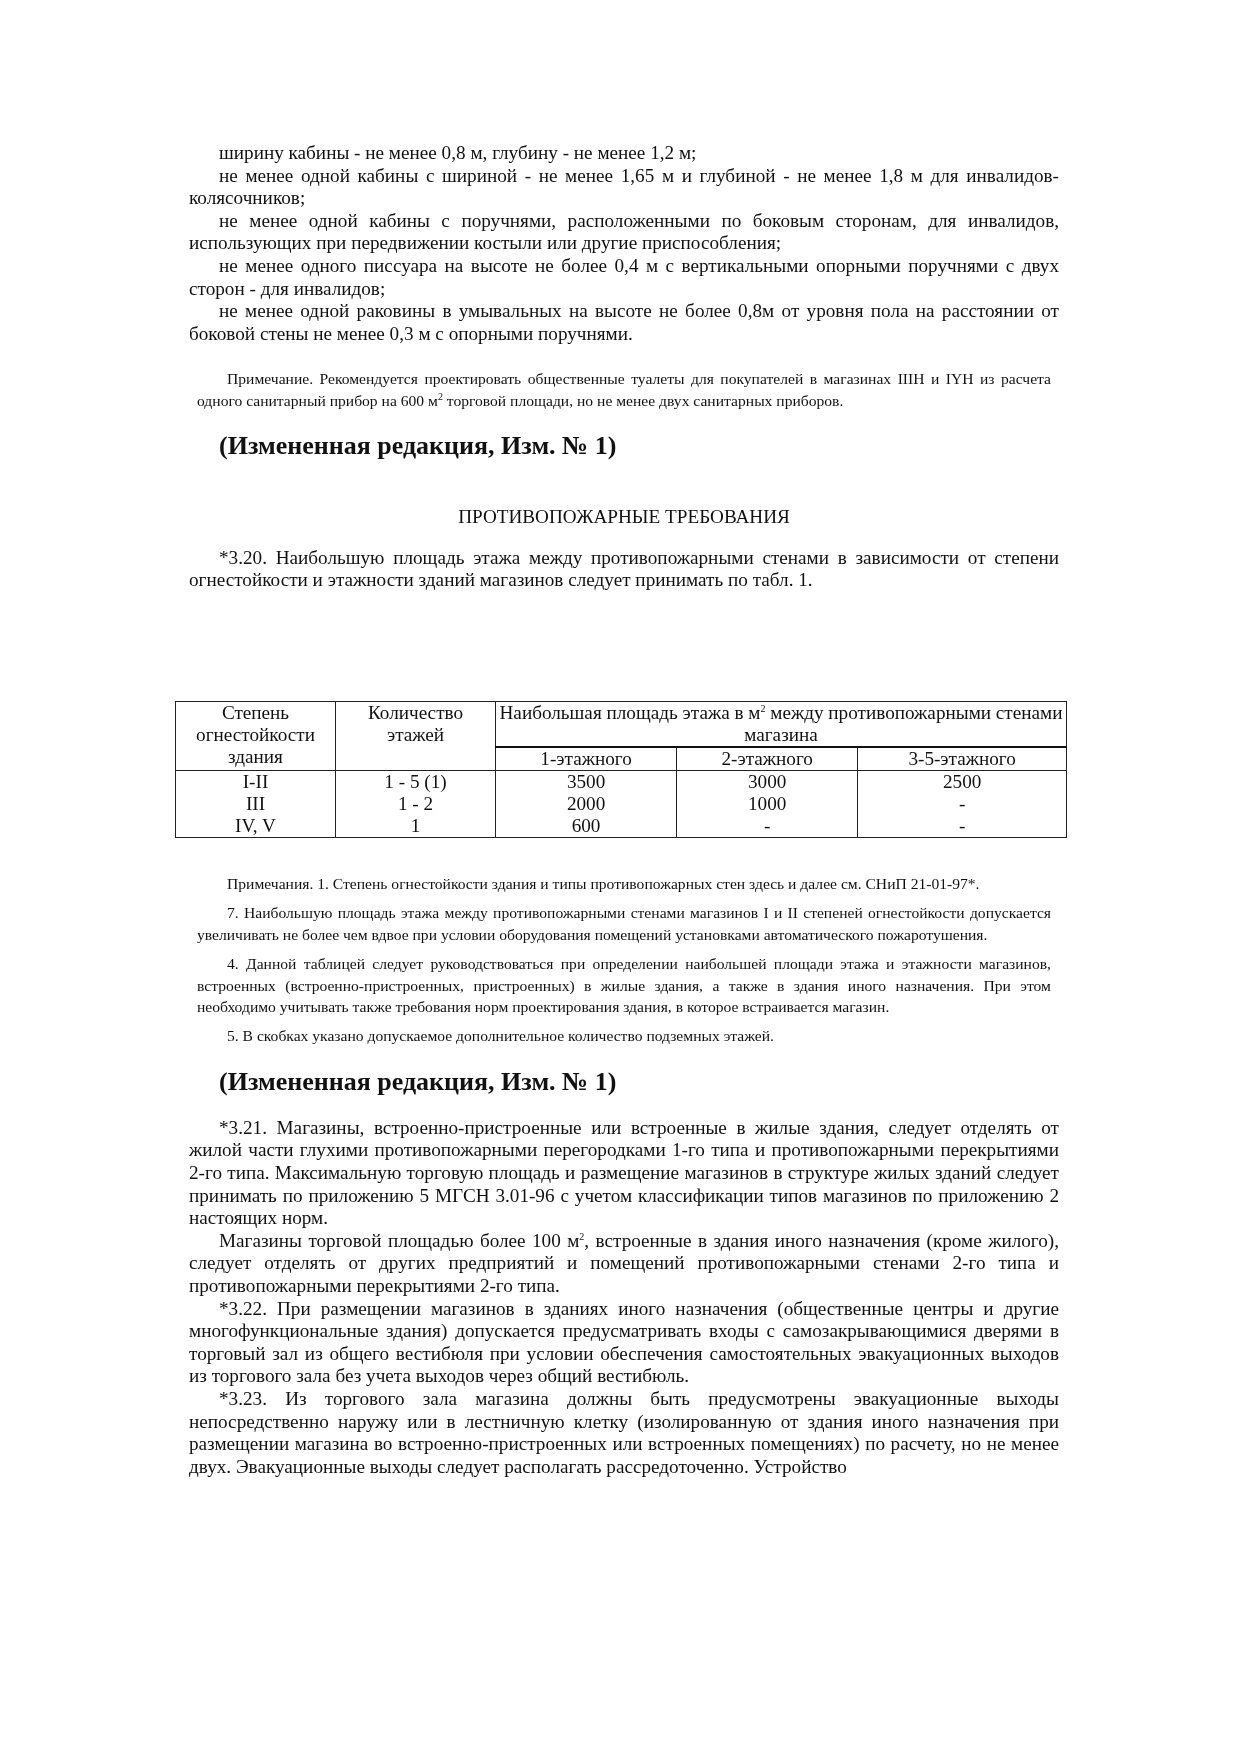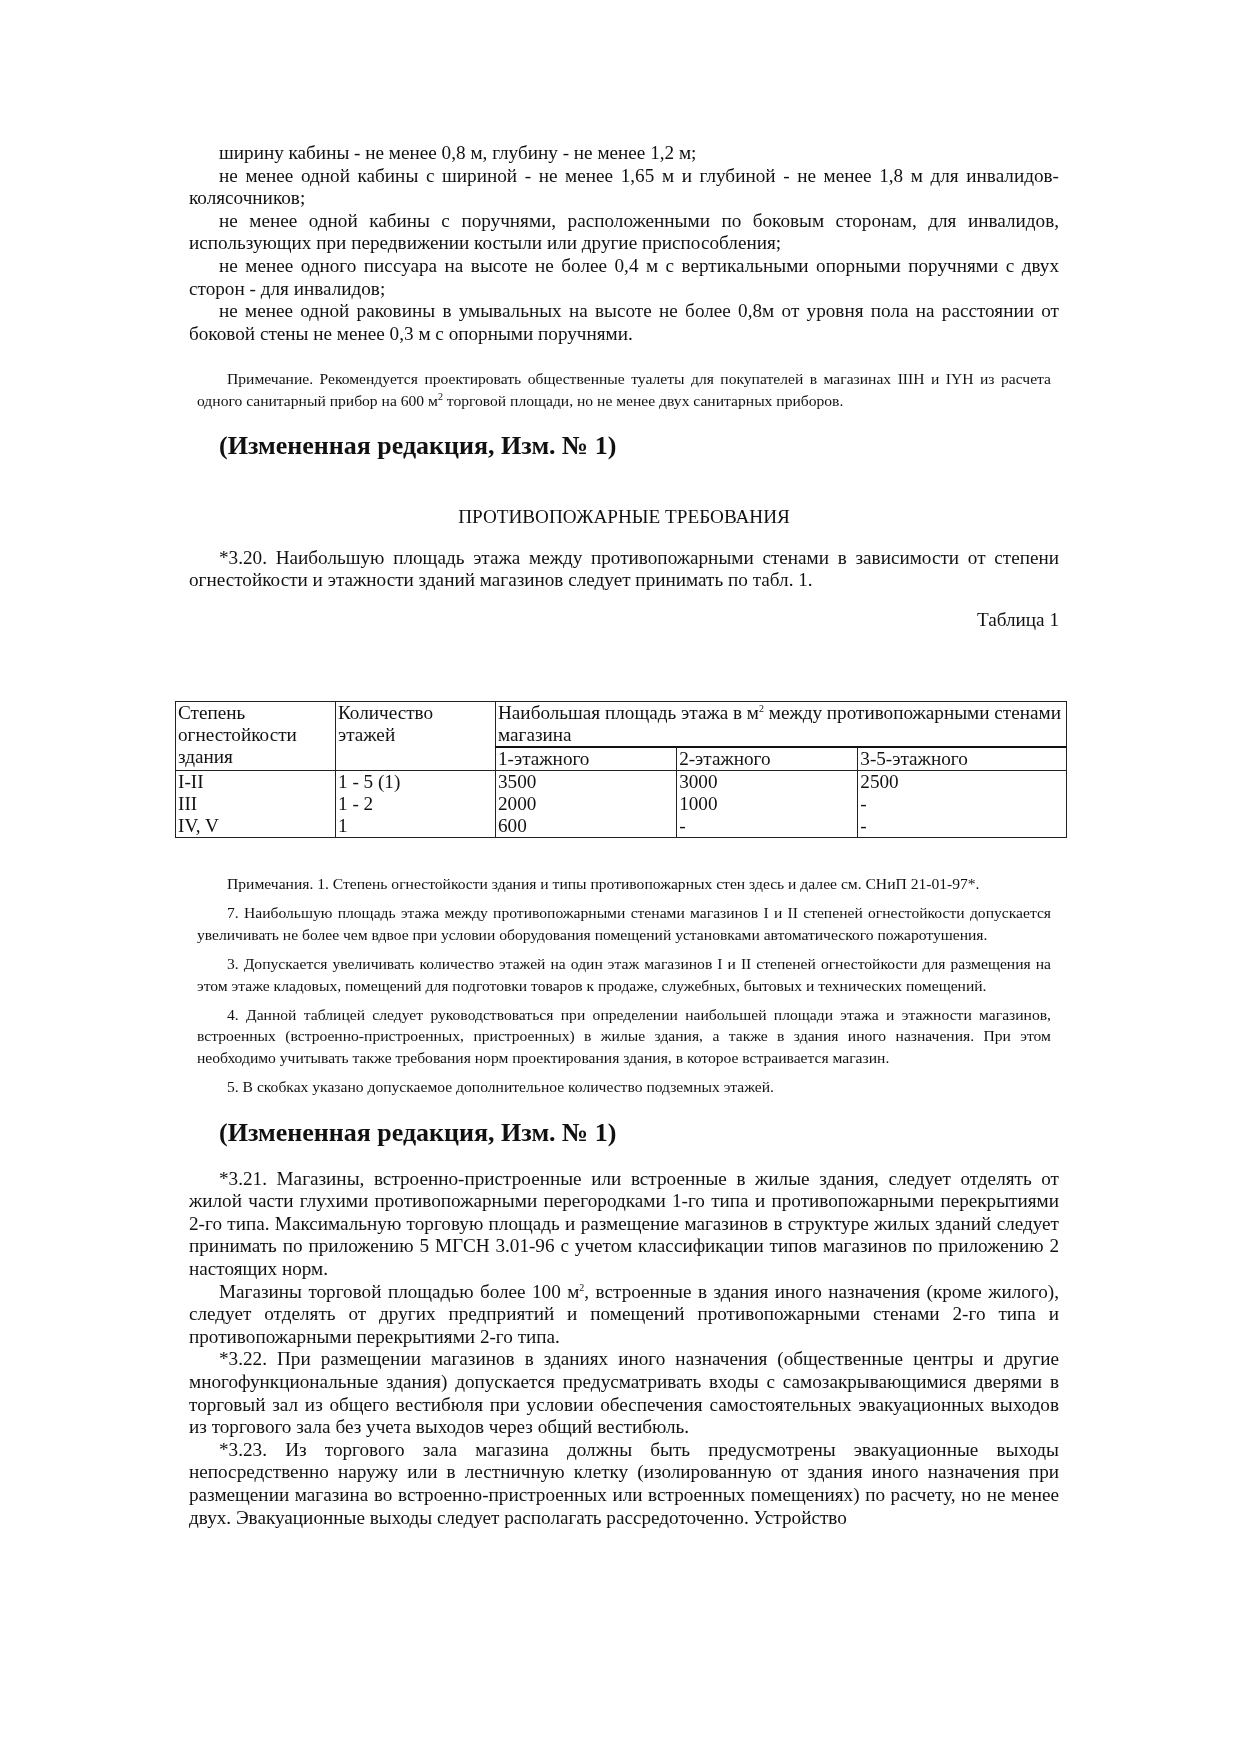--- a/index.html
+++ b/index.html
@@ -7,21 +7,21 @@
          font-family: "Liberation Serif", "DejaVu Serif", serif; color: #111; }
   .page { position: absolute; left: 189px; top: 142px; width: 870px; }
   .p { font-size: 19.2px; line-height: 22.6px; text-align: justify; text-indent: 30px; margin: 0; }
   .small { font-size: 15.6px; line-height: 21.4px; text-align: justify; text-indent: 30px; margin: 8px; }
   .bold { font-weight: bold; font-size: 26px; line-height: 22px; margin: 0; text-indent: 30px; }
   .center { text-align: center; text-indent: 0; }
   .right { text-align: right; text-indent: 0; }
   sup { font-size: 10px; vertical-align: super; line-height: 0; }
   table.t1 { position: absolute; left: 175px; top: 701px; width: 892px; border-collapse: collapse;
              font-size: 19.2px; line-height: 22px; }
-  table.t1 td { border-left: 1.5px solid #222; border-right: 1.5px solid #222; text-align: left; padding: 0 2px; vertical-align: top; margin-top: 37px; }
+  table.t1 td { border-left: 1.5px solid #222; border-right: 1.5px solid #222; text-align: center; padding: 0 2px; vertical-align: top; margin-top: 37px; }
   table.t1 tr.hdr1 td, table.t1 tr.hdr2 td { border-top: 1.5px solid #222; border-bottom: 1.5px solid #222; }
   table.t1 tr.hdr1 td.span3 { border-bottom: 2px solid #111; }
   table.t1 tr.last td { border-bottom: 1.5px solid #222; }
   table.t1 tr.body td { border-top: none; }
 </style>
 </head>
 <body>
 
 <div class="page">
   <p class="p">ширину кабины - не менее 0,8 м, глубину - не менее 1,2 м;</p>
@@ -31,21 +31,20 @@
   <p class="p">не менее одной раковины в умывальных на высоте не более 0,8м от уровня пола на расстоянии от боковой стены не менее 0,3 м с опорными поручнями.</p>
 
   <p class="small" style="margin-top:23px"><span>Примечание. Рекомендуется проектировать общественные туалеты для покупателей в магазинах IIIН и IYН из расчета одного санитарный прибор на 600 м</span><sup>2</sup><span> торговой площади, но не менее двух санитарных приборов.</span></p>
 
   <p class="bold" style="margin-top:24px">(Измененная редакция, Изм. № 1)</p>
 
   <p class="p center" style="margin-top:49px">ПРОТИВОПОЖАРНЫЕ ТРЕБОВАНИЯ</p>
 
   <p class="p" style="margin-top:18px">*3.20. Наибольшую площадь этажа между противопожарными стенами в зависимости от степени огнестойкости и этажности зданий магазинов следует принимать по табл. 1.</p>
 
-  <p class="p right" style="margin-top:17px">Таблица 1</p>
 </div>
 
 <table class="t1">
   <tbody>
       <tr class="hdr1">
     <td rowspan="2" style="width:155px; border-bottom:1.5px solid #222">Степень огнестойкости здания</td>
     <td rowspan="2" style="width:155px; border-bottom:1.5px solid #222">Количество этажей</td>
     <td colspan="3" class="span3"><span>Наибольшая площадь этажа в м</span><sup>2</sup><span> между противопожарными стенами магазина</span></td>
   </tr>
   <tr class="hdr2">
@@ -73,21 +72,20 @@
     <td>600</td>
     <td>-</td>
     <td>-</td>
   </tr>
 </tbody>
   </table>
 
 <div class="page" style="top:865px">
   <p class="small">Примечания. 1. Степень огнестойкости здания и типы противопожарных стен  здесь  и  далее  см. СНиП 21-01-97*.</p>
   <p class="small">7. Наибольшую площадь этажа между противопожарными стенами магазинов I и II степеней огнестойкости допускается увеличивать не более чем вдвое при условии оборудования помещений установками автоматического пожаротушения.</p>
-  <p class="small">3. Допускается увеличивать количество этажей на один этаж магазинов I и II степеней огнестойкости для размещения на этом этаже кладовых, помещений для подготовки товаров к продаже, служебных, бытовых и технических помещений.</p>
   <p class="small">4. Данной таблицей следует руководствоваться при определении наибольшей площади этажа и этажности магазинов,  встроенных (встроенно-пристроенных,  пристроенных) в жилые здания,  а также  в здания  иного  назначения.  При  этом  необходимо учитывать  также  требования  норм  проектирования здания,  в которое встраивается магазин.</p>
   <p class="small">5. В скобках указано допускаемое дополнительное количество подземных этажей.</p>
 
   <p class="bold" style="margin-top:24px">(Измененная редакция, Изм. № 1)</p>
 
   <p class="p" style="margin-top:24px">*3.21. Магазины, встроенно-пристроенные или встроенные в жилые здания, следует отделять от жилой части глухими противопожарными перегородками 1-го типа и противопожарными перекрытиями 2-го типа. Максимальную торговую площадь и размещение магазинов в структуре жилых зданий следует принимать по приложению 5 МГСН 3.01-96 с учетом классификации типов магазинов по приложению 2 настоящих норм.</p>
   <p class="p"><span>Магазины торговой площадью более 100 м</span><sup>2</sup><span>, встроенные в здания иного назначения (кроме жилого), следует отделять от других предприятий и помещений противопожарными стенами 2-го типа и противопожарными перекрытиями 2-го типа.</span></p>
   <p class="p">*3.22. При размещении магазинов в зданиях иного назначения (общественные центры и другие многофункциональные здания) допускается предусматривать входы с самозакрывающимися дверями в торговый зал из общего вестибюля при условии обеспечения самостоятельных эвакуационных выходов из торгового зала без учета выходов через общий вестибюль.</p>
   <p class="p">*3.23. Из торгового зала магазина должны быть предусмотрены эвакуационные выходы непосредственно наружу или в лестничную клетку (изолированную от здания иного назначения при размещении магазина во встроенно-пристроенных или встроенных помещениях) по расчету, но не менее двух. Эвакуационные выходы следует располагать рассредоточенно. Устройство</p>
 </div>

